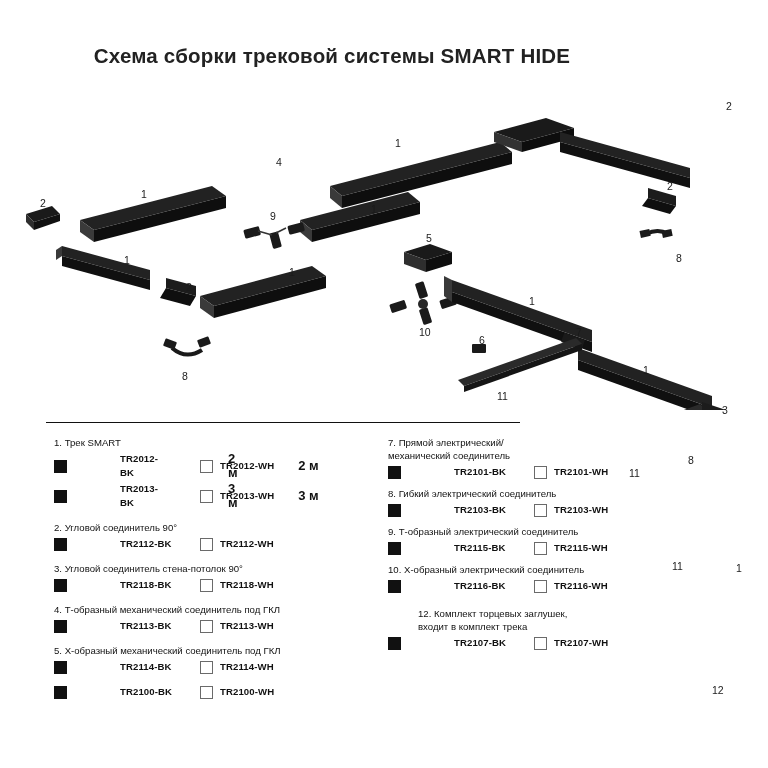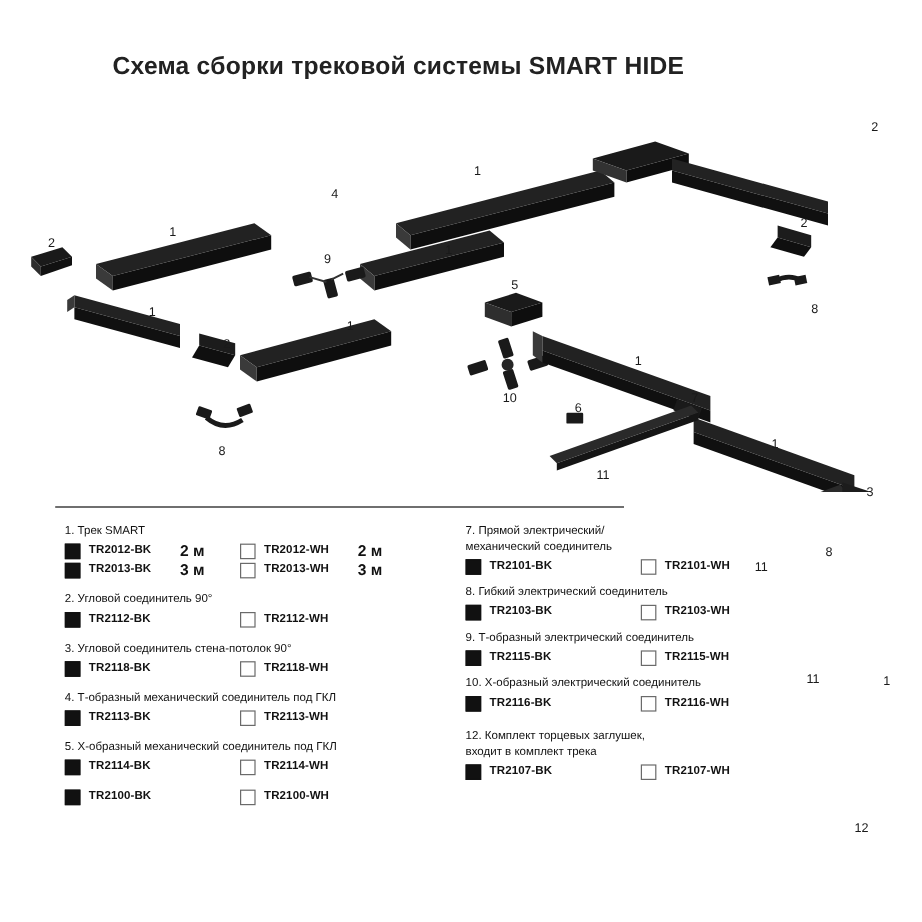--- a/index.html
+++ b/index.html
@@ -26,21 +26,21 @@
   .divider{position:absolute;left:46px;top:2px;width:474px;height:1px;background:#111;}
   .col{position:absolute;font-size:9.6px;}
   .colL{left:54px;top:16px;width:330px;}
   .colR{left:388px;top:16px;width:340px;}
   .item{margin-bottom:1px;}
   .item-title{
     font-size:9.6px;color:#111;line-height:13px;margin-bottom:3px;font-weight:400;
   }
   .codes{display:flex;align-items:center;line-height:14px;margin-bottom:2px;}
   .code{display:flex;align-items:center;}
-  .code.first{width:146px;}
+  .code.first{width:146px;gap:46px;}
   .sw{width:11px;height:11px;display:inline-block;margin-right:7px;flex:none;}
   .sw.bk{background:#111;border:1px solid #111;}
   .sw.wh{background:#fff;border:1px solid #6a6a6a;}
   .codetxt{font-size:9.6px;font-weight:700;color:#111;letter-spacing:.1px;}
   .len{font-size:13px;font-weight:700;color:#111;margin-left:24px;}
   .gap{height:9px;}
   .gap-s{height:6px;}
 </style>
 </head>
 <body>
@@ -356,21 +356,21 @@
           <span class="sw wh"></span>
           <span class="codetxt">TR2116-WH</span>
         </span>
       </div>
     </div>
     <div class="gap-s"></div>
 
     <div class="gap-s"></div>
 
     <div class="item">
-      <div class="item-title" style="white-space:pre-line;">12. Комплект торцевых заглушек,
+      <div class="item-title" style="white-space:pre-line;margin-left:30px;">12. Комплект торцевых заглушек,
       входит в комплект трека</div>
       <div class="codes">
         <span class="code first">
           <span class="sw bk"></span>
           <span class="codetxt">TR2107-BK</span>
         </span>
         <span class="code">
           <span class="sw wh"></span>
           <span class="codetxt">TR2107-WH</span>
         </span>

